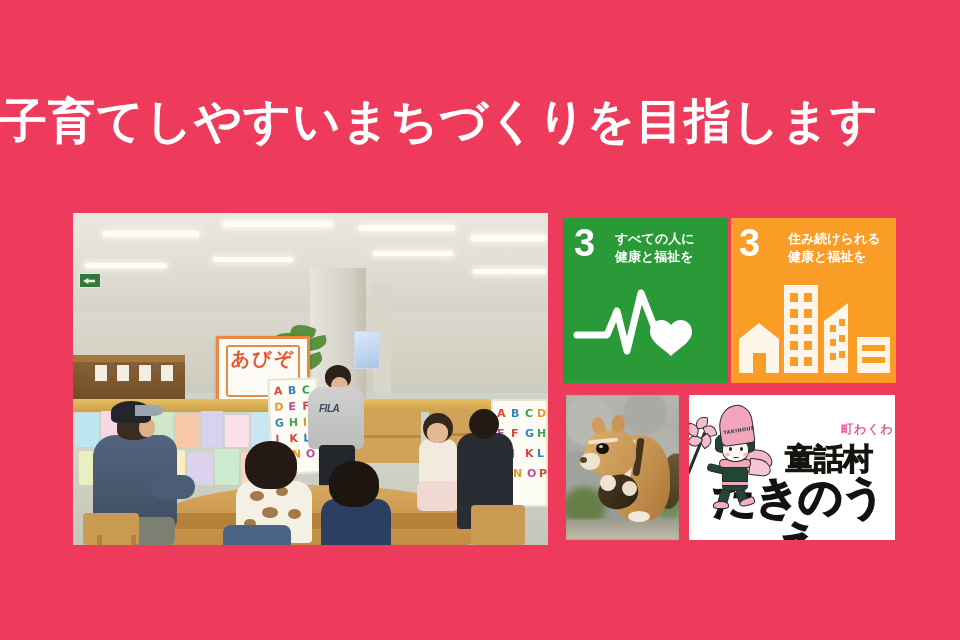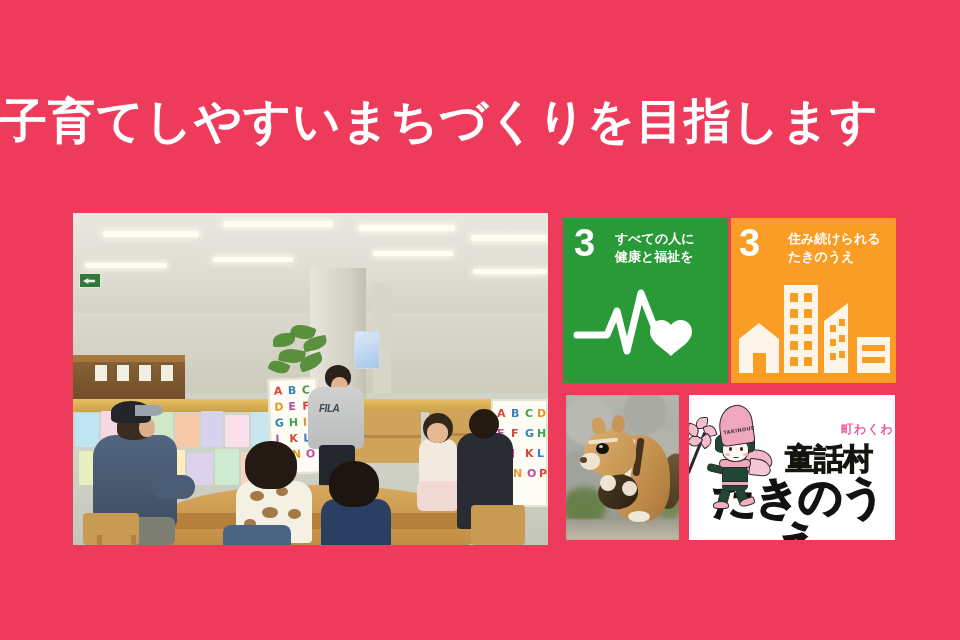--- a/index.html
+++ b/index.html
@@ -282,20 +282,25 @@
       <span class="leaf" style="left:0px;top:38px;width:20px;height:12px;transform:rotate(24deg);"></span>
     </div>
 
     <div class="lp counter"></div>
     <div class="lp counter-top"></div>
     <div class="frame" style="left:20px;top:150px;width:16px;height:20px;"></div>
     <div class="frame" style="left:42px;top:150px;width:16px;height:20px;"></div>
     <div class="frame" style="left:64px;top:150px;width:16px;height:20px;"></div>
     <div class="frame" style="left:86px;top:150px;width:16px;height:20px;"></div>
 
+    <div class="lp sign">
+      <div class="sign-inner"></div>
+      <div class="sign-text">あびぞ</div>
+      <div class="sign-dots"></div>
+    </div>
 
     <div class="lp rail"></div>
 
     <div class="lp shelfbox" style="left:276px;top:198px;width:72px;height:96px;"></div>
     <div class="shelfline" style="left:276px;top:222px;width:72px;"></div>
     <div class="shelfline" style="left:276px;top:250px;width:72px;"></div>
     <div class="shelfline" style="left:276px;top:278px;width:72px;"></div>
     <div class="lp shelfbox" style="left:356px;top:196px;width:58px;height:92px;"></div>
     <div class="shelfline" style="left:356px;top:220px;width:58px;"></div>
     <div class="shelfline" style="left:356px;top:248px;width:58px;"></div>
@@ -410,21 +415,21 @@
 健康と福祉を</div>
     <svg class="sdg-icon" viewBox="0 0 165 96">
       <polyline points="14,58 44,58 54,34 64,74 78,16 96,62" fill="none" stroke="#ffffff" stroke-width="7" stroke-linecap="round" stroke-linejoin="round"></polyline>
       <path d="M108 48c-7-9-21-5-21 7 0 10 14 17 21 24 7-7 21-14 21-24 0-12-14-16-21-7z" fill="#ffffff"></path>
     </svg>
   </div>
 
   <div class="sdg sdg-11">
     <div class="sdg-num">3</div>
     <div class="sdg-label">住み続けられる
-たきのうえ</div>
+健康と福祉を</div>
     <svg class="sdg-icon" viewBox="0 0 165 96">
 
       <path d="M8 96V62l20-16 20 16v34H8z" fill="#fdf5e8"></path>
       <rect x="22" y="76" width="13" height="20" fill="#f99d26"></rect>
 
       <rect x="53" y="8" width="34" height="88" fill="#fdf5e8"></rect>
       <g fill="#f99d26">
         <rect x="59" y="16" width="8" height="9"></rect>
           <rect x="73" y="16" width="8" height="9"></rect>
         <rect x="59" y="32" width="8" height="9"></rect>

